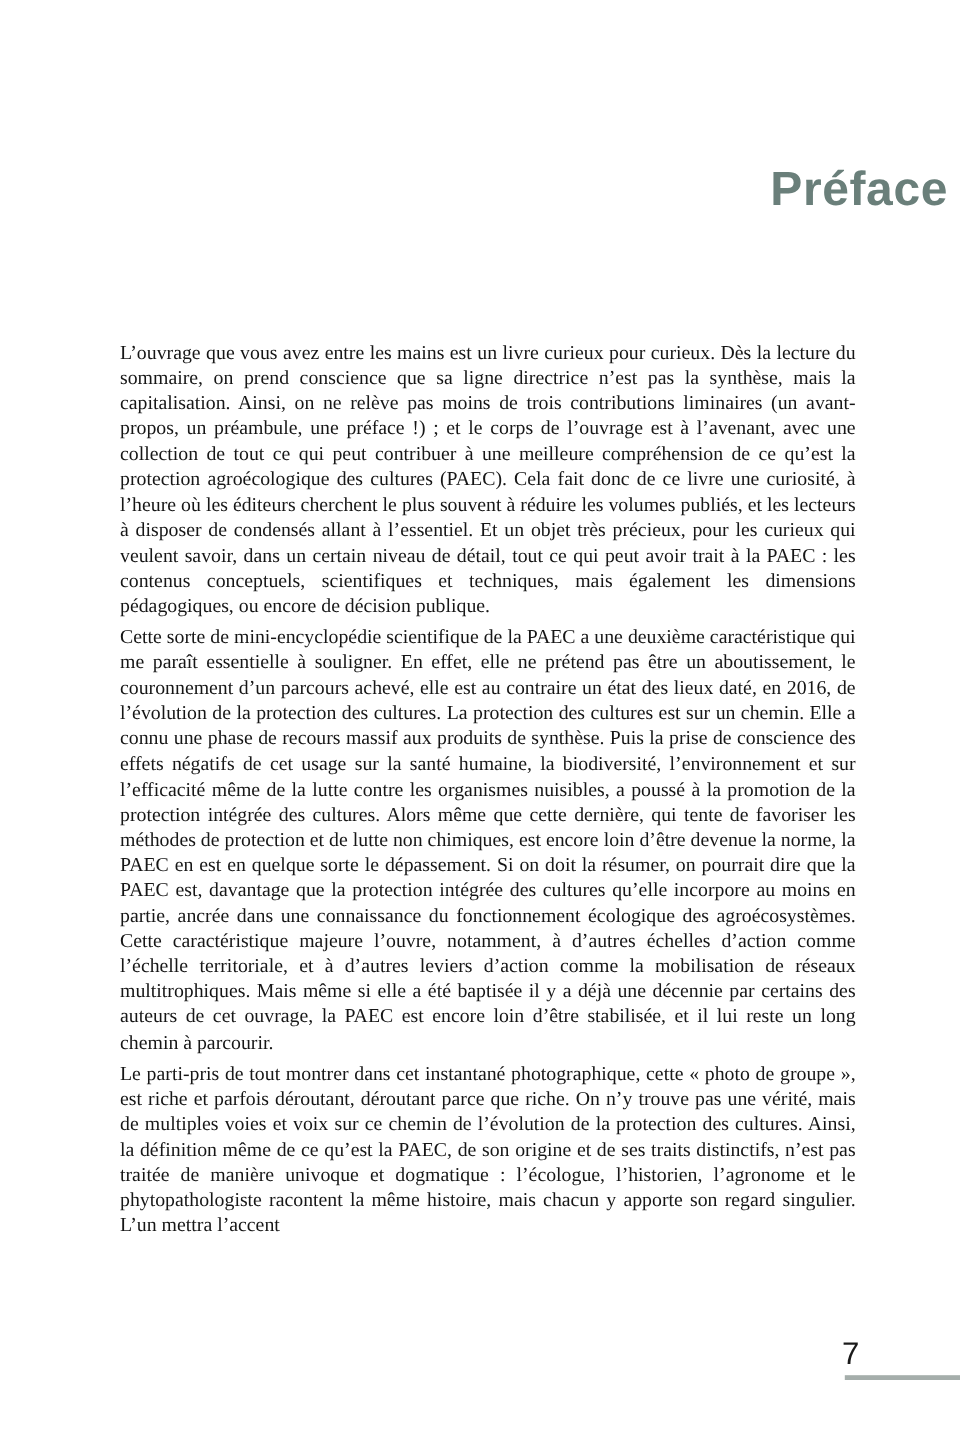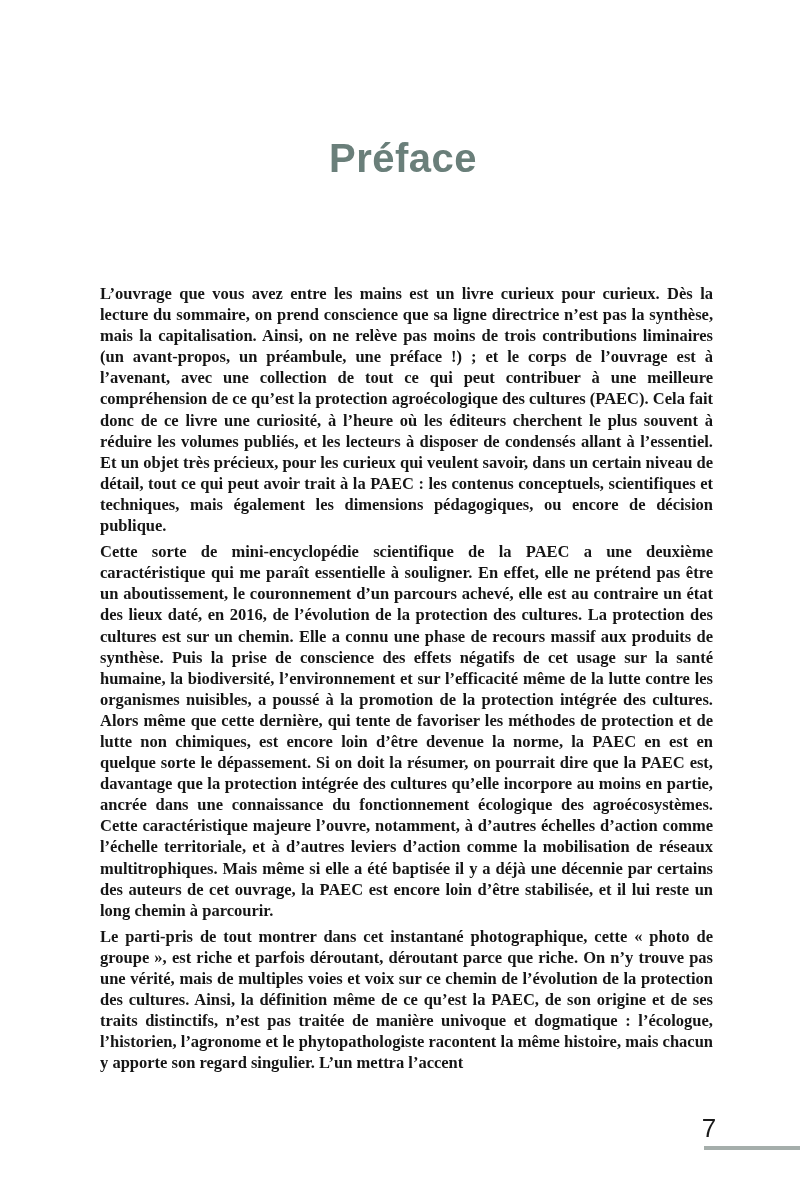--- a/index.html
+++ b/index.html
@@ -20,39 +20,38 @@
     width: 800px;
     height: 1200px;
     background: var(--page-background);
     font-family: "Liberation Serif", "DejaVu Serif", serif;
   }
   .page-title {
     position: absolute;
     top: 136px;
     left: 0;
     width: 790px;
-    text-align: center;
+    text-align: right;
     font-family: "Liberation Sans", "DejaVu Sans", sans-serif;
     font-size: 40px;
     font-weight: bold;
     letter-spacing: 0.5px;
     color: var(--title-text);
     padding-left: 16px;
   }
   .content {
     position: absolute;
     top: 283px;
     left: 100px;
     width: 613px;
     font-size: 16.5px;
     line-height: 21.1px;
     color: var(--body-text);
     text-align: justify;
     hyphens: auto;
-    font-weight: bold;
     -webkit-hyphens: auto;
   }
   .content p { margin-bottom: 5px; }
   .page-number {
     position: absolute;
     top: 1113px;
     left: 694px;
     width: 30px;
     text-align: center;
     font-family: "Liberation Sans", "DejaVu Sans", sans-serif;

